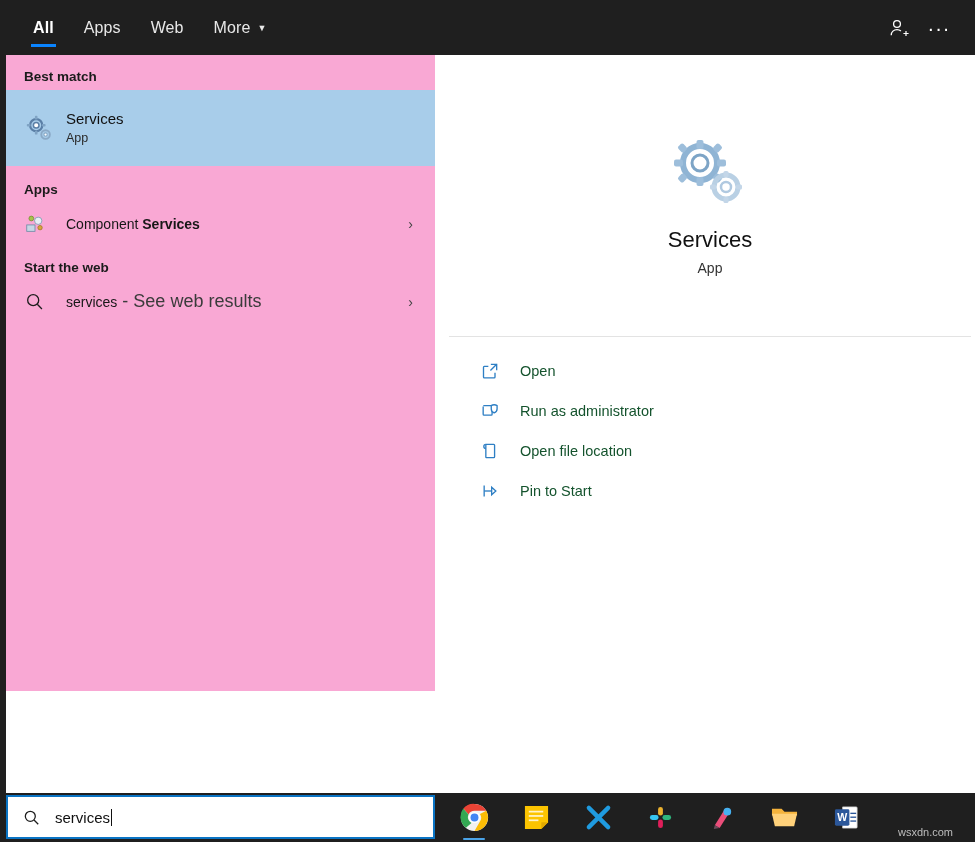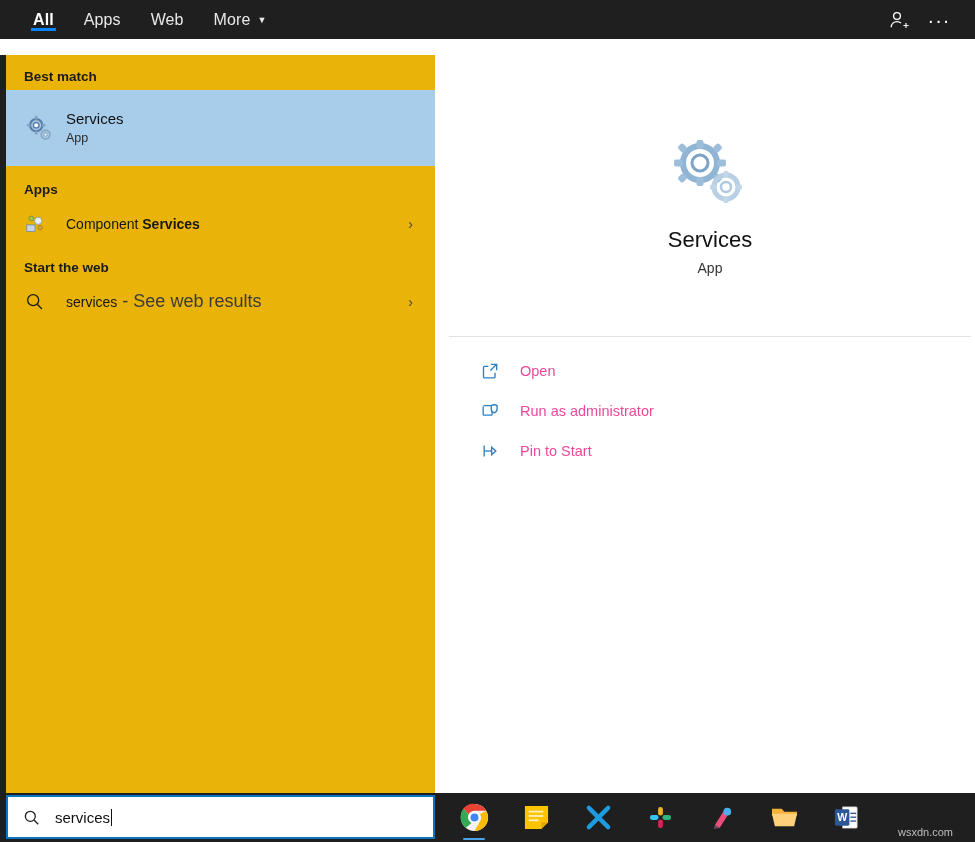--- a/index.html
+++ b/index.html
@@ -12,21 +12,21 @@
   }
   #app {
     position: relative;
     width: 975px; height: 842px;
     background: #ffffff;
   }
 
   
   .topbar {
     position: absolute; left: 0; top: 0;
-    width: 975px; height: 39px;
+    width: 975px; height: 55px;
     background: #1f1f1f;
     display: flex;
     align-items: stretch;
   }
   .leftedge {
     width: 18px; height: 100%;
     background: #1f1f1f;
   }
   .nav {
     display: flex;
@@ -78,22 +78,22 @@
     width: 975px; height: 738px;
     background: #ffffff;
   }
   .leftrail {
     position: absolute; left: 0; top: 0;
     width: 6px; height: 738px;
     background: #1f1f1f;
   }
   .leftpane {
     position: absolute; left: 6px; top: 0;
-    width: 429px; height: 738px;
-    background: #eab308;
+    width: 429px; height: 636px;
+    background: #f9a8d4;
   }
   .sectionhdr {
     font-size: 13.5px;
     color: #1b1b1b;
     font-weight: bold;
     padding: 14px 0 6px 18px;
   }
   .sectionhdr.sub { padding-top: 16px; }
 
   .resultrow {
@@ -156,21 +156,21 @@
     height: 40px;
     padding-left: 31px;
     cursor: default;
   }
   .actionrow .aicon {
     width: 40px; min-width: 40px;
     display: flex; align-items: center;
     color: #2e7fc4;
   }
   .actionrow .alabel {
-    font-size: 14.5px; color: #ec4899;
+    font-size: 14.5px; color: #14532d;
   }
 
   
   .watermark {
     position: absolute;
     left: 718px; top: 735px;
     width: 240px; height: 46px;
     opacity: 0.55;
     display: flex; align-items: center;
   }
@@ -394,20 +394,30 @@
         <div class="actionrow">
           <span class="aicon">
             <svg width="20" height="20" viewBox="0 0 24 24" fill="none" stroke="#2e7fc4" stroke-width="1.6">
               <path d="M4 5.5h9.5a1 1 0 0 1 1 1V16a1 1 0 0 1-1 1H4.8a1 1 0 0 1-1-1V6.5"></path>
               <path d="M17 4.5c2 0 3.5 1 3.5 1v4.2c0 2.6-1.9 3.9-3.5 4.5-1.6-.6-3.5-1.9-3.5-4.5V5.5s1.5-1 3.5-1z" fill="#ffffff"></path>
             </svg>
           </span>
           <span class="alabel">Run as administrator</span>
         </div>
 
+        <div class="actionrow">
+          <span class="aicon">
+            <svg width="20" height="20" viewBox="0 0 24 24" fill="none" stroke="#2e7fc4" stroke-width="1.6">
+              <path d="M7 4h9.5a1 1 0 0 1 1 1v14a1 1 0 0 1-1 1H7"></path>
+              <path d="M7 4c-1.4 0-2.4 1.1-2.4 2.5S5.6 9 7 9"></path>
+              <path d="M7 4v16"></path>
+            </svg>
+          </span>
+          <span class="alabel">Open file location</span>
+        </div>
 
         <div class="actionrow">
           <span class="aicon">
             <svg width="20" height="20" viewBox="0 0 24 24" fill="none" stroke="#2e7fc4" stroke-width="1.6">
               <path d="M5 12h9"></path>
               <path d="M14 7.5 19 12l-5 4.5z"></path>
               <path d="M5 5.5v13"></path>
             </svg>
           </span>
           <span class="alabel">Pin to Start</span>

